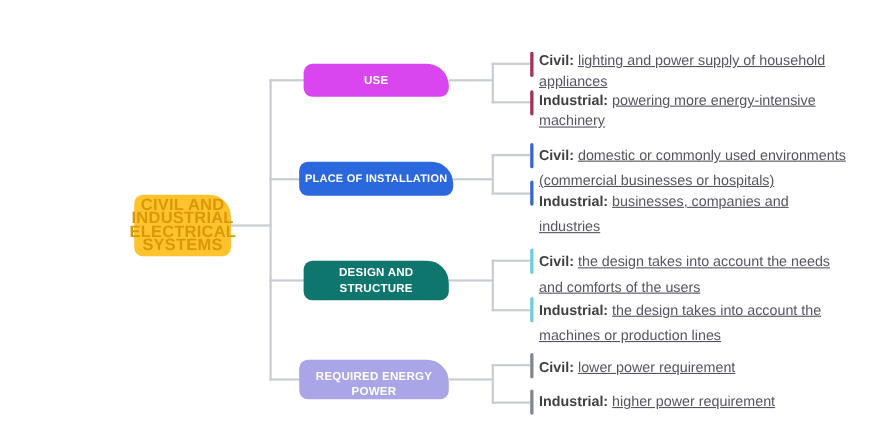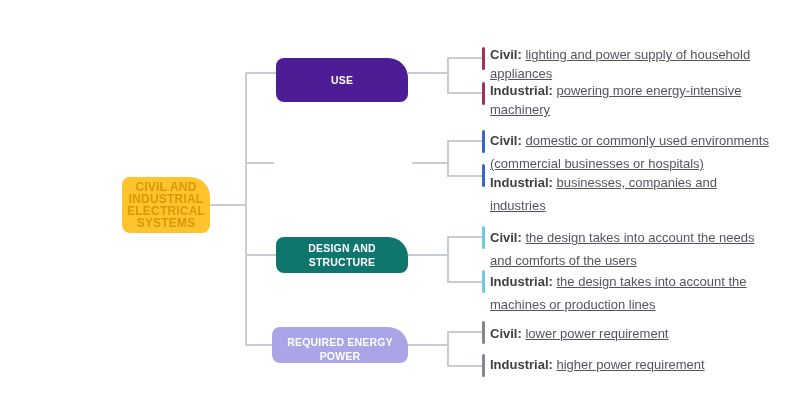--- a/index.html
+++ b/index.html
@@ -9,21 +9,21 @@
   }
   .hline,.vline{position:absolute;background:#C8CCD3;}
   .hline{height:2px;}
   .vline{width:2px;}
   .tick{position:absolute;width:3px;height:23px;border-radius:2px;}
   .node{
     position:absolute;display:flex;align-items:center;justify-content:center;
     text-align:center;font-weight:bold;color:#ffffff;
     border-radius:8px 20px 8px 8px;letter-spacing:.2px;
   }
-  .node.root{font-size:12px;line-height:12px;padding:4px 8px;box-sizing:border-box;}
+  .node.root{font-size:15px;line-height:12px;padding:4px 8px;box-sizing:border-box;}
   .branch-label{font-size:10.5px;line-height:14px;}
   #node-place .branch-label{font-size:10px;}
   .item{position:absolute;font-size:13px;color:#555560;width:330px;}
   .item b{color:#404040;font-weight:bold;}
   .item span{white-space:pre-line;text-decoration:underline;}
   .lh19{line-height:19px;}
   .lh23{line-height:23px;}
 </style>
 </head>
 <body>
@@ -54,24 +54,27 @@
 
   <div class="hline" style="left: 408px; top: 344px; width: 41px; background-color: rgb(200, 204, 211);"></div>
   <div class="vline" style="left: 447px; top: 331px; height: 36px; background-color: rgb(200, 204, 211);"></div>
   <div class="hline" style="left: 447px; top: 331px; width: 35px; background-color: rgb(200, 204, 211);"></div>
   <div class="hline" style="left: 447px; top: 365px; width: 35px; background-color: rgb(200, 204, 211);"></div>
 
   <div class="node root" style="left: 122px; top: 177px; width: 88px; height: 56px; background-color: rgb(255, 195, 45); color: rgb(219, 151, 8);">
     <span>CIVIL AND INDUSTRIAL ELECTRICAL SYSTEMS</span>
   </div>
 
-  <div class="node" id="node-use" style="left: 276px; top: 58px; width: 132px; height: 44px; background-color: #4c1d95;">
+  <div class="node" id="node-use" style="left: 276px; top: 58px; width: 132px; height: 30px; background-color: #d946ef;">
     <span class="branch-label">USE</span>
   </div>
 
+  <div class="node" id="node-place" style="left: 272px; top: 147px; width: 140px; height: 31px; background-color: rgb(44, 104, 221);">
+    <span class="branch-label">PLACE OF INSTALLATION</span>
+  </div>
 
   <div class="node" id="node-design" style="left: 276px; top: 237px; width: 132px; height: 36px; background-color: #0f766e;">
     <span class="branch-label">DESIGN AND STRUCTURE</span>
   </div>
 
   <div class="node" id="node-required" style="left: 272px; top: 327px; width: 136px; height: 36px; background-color: rgb(169, 165, 230); align-items: flex-end;">
     <span class="branch-label">REQUIRED ENERGY POWER</span>
   </div>
 
   <div class="tick" style="left: 482px; top: 47px; background-color: rgb(163, 49, 90);"></div>

